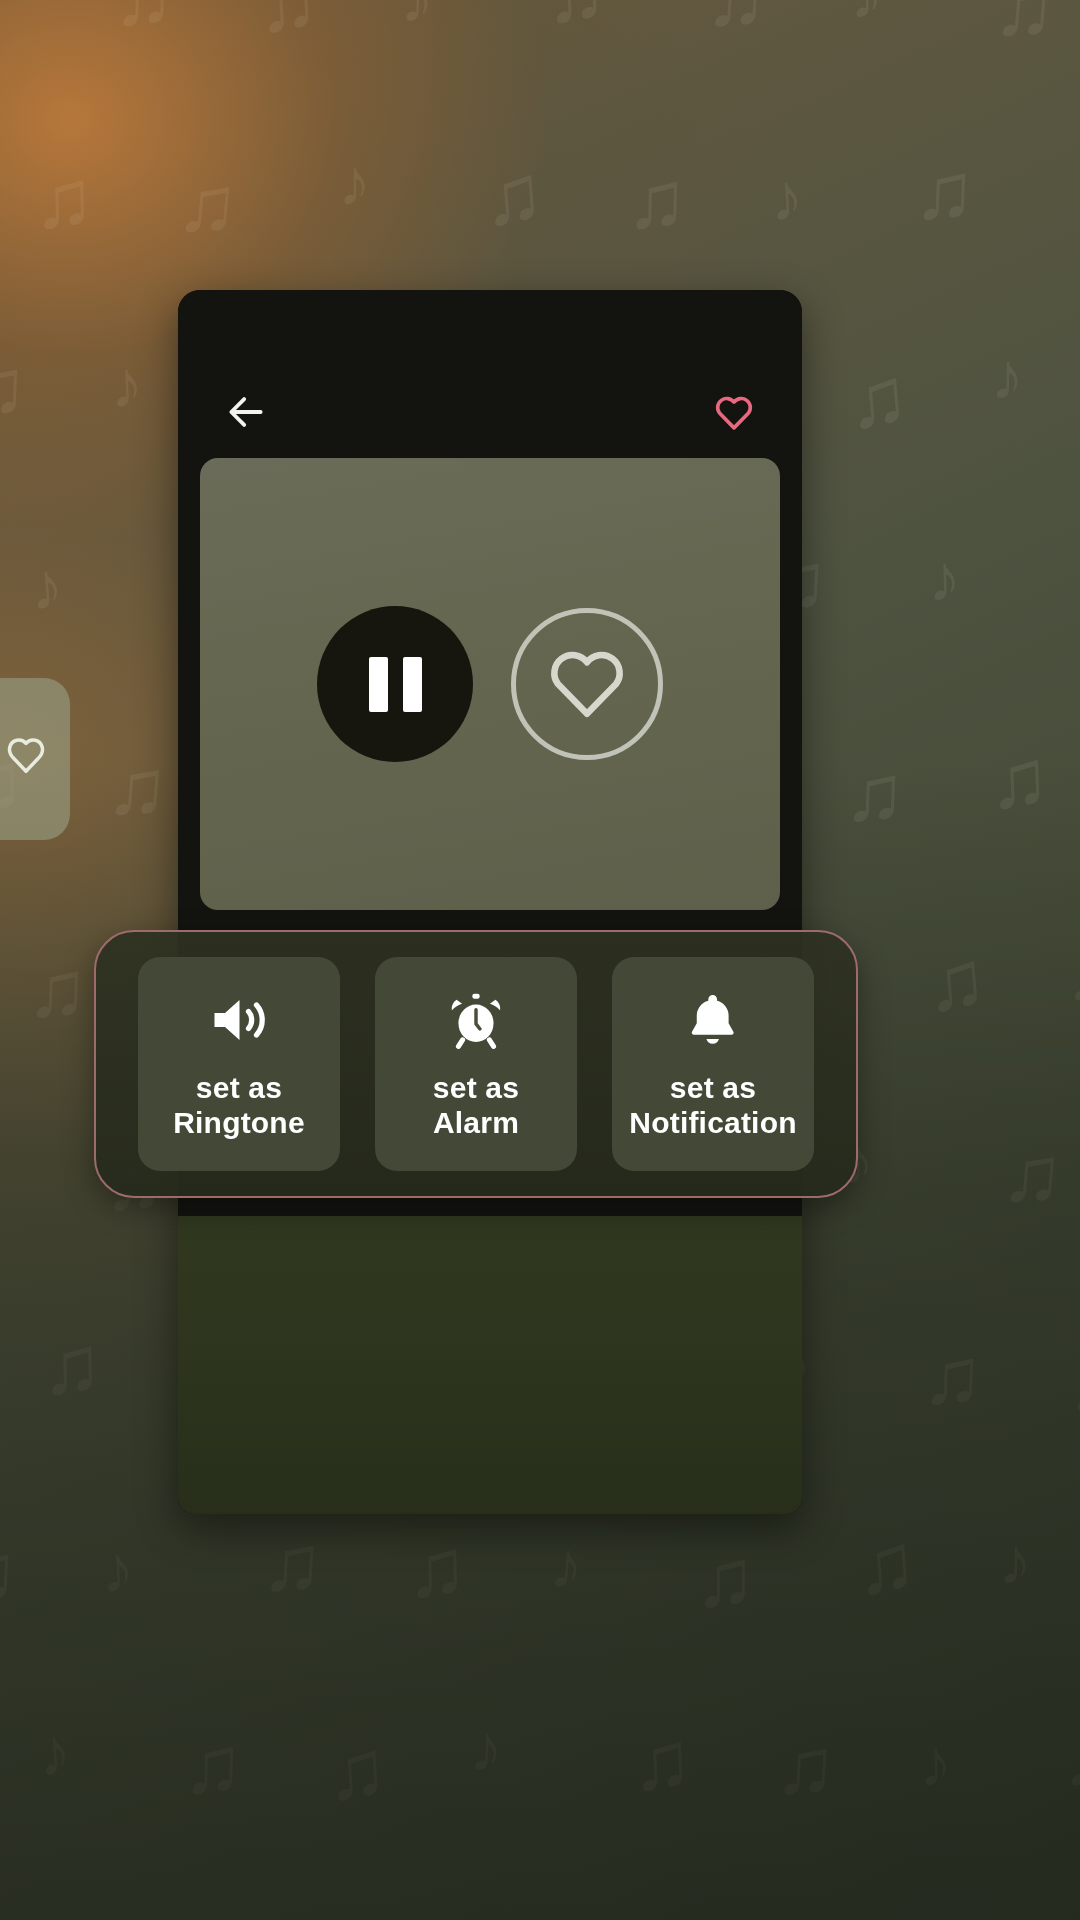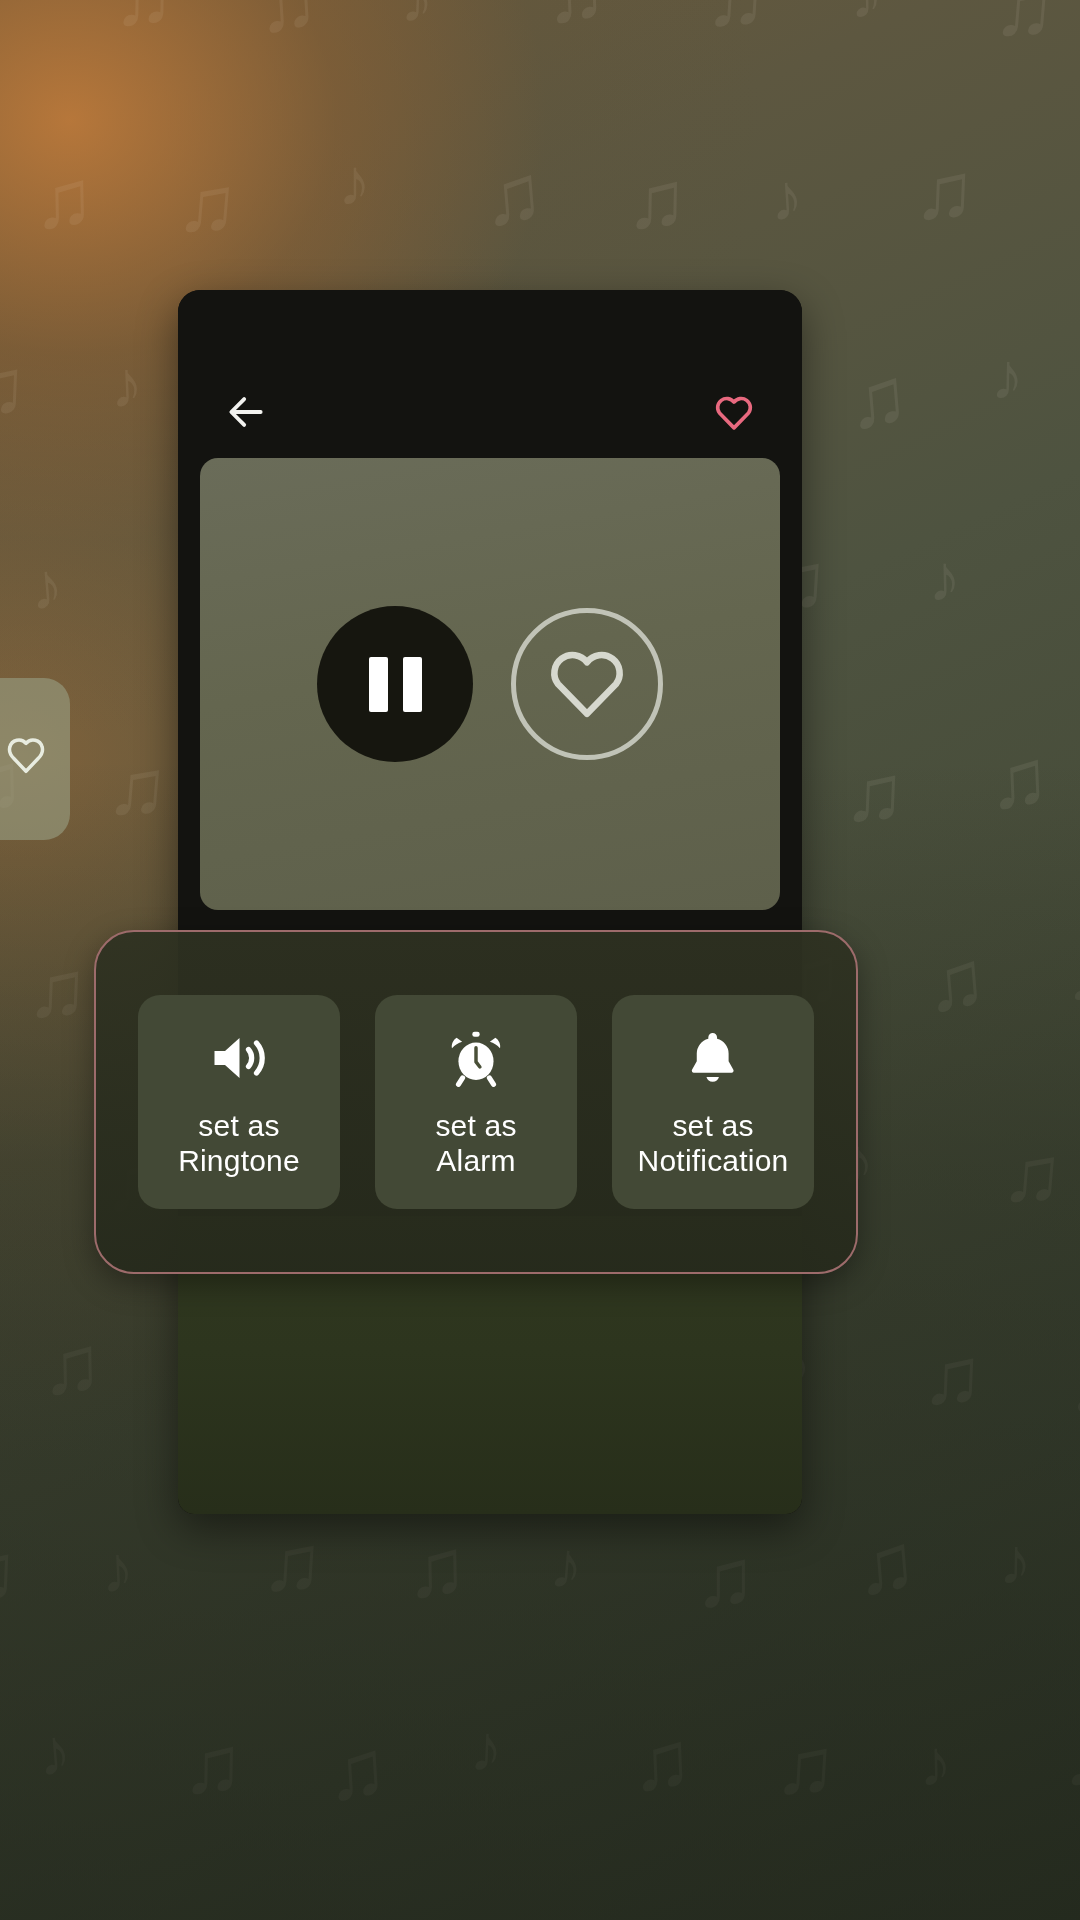--- a/index.html
+++ b/index.html
@@ -95,27 +95,28 @@
     width:152px; height:152px; border-radius:50%;
     border:5px solid rgba(214,216,206,0.82);
     display:flex; align-items:center; justify-content:center;
   }
   #art-fav svg { width:84px; height:76px; }
 
   
   #actions-panel {
     position:absolute;
     left:94px; top:930px;
-    width:764px; height:344px;
+    width:764px; height:268px;
     background:linear-gradient(180deg, rgba(46,49,33,0.93) 0%, rgba(38,42,28,0.95) 100%);
     border:2px solid #9d6b6b;
     border-radius:40px;
     display:flex; align-items:center; justify-content:space-between;
     padding:0 42px;
     box-shadow:0 10px 30px rgba(0,0,0,0.35);
+    font-weight:bold;
   }
   .action-tile {
     width:202px; height:214px;
     background:#434936;
     border-radius:22px;
     display:flex; flex-direction:column; align-items:center; justify-content:center;
     gap:18px;
   }
   .tile-icon { height:64px; display:flex; align-items:center; justify-content:center; }
   .tile-icon svg { height:60px; }

